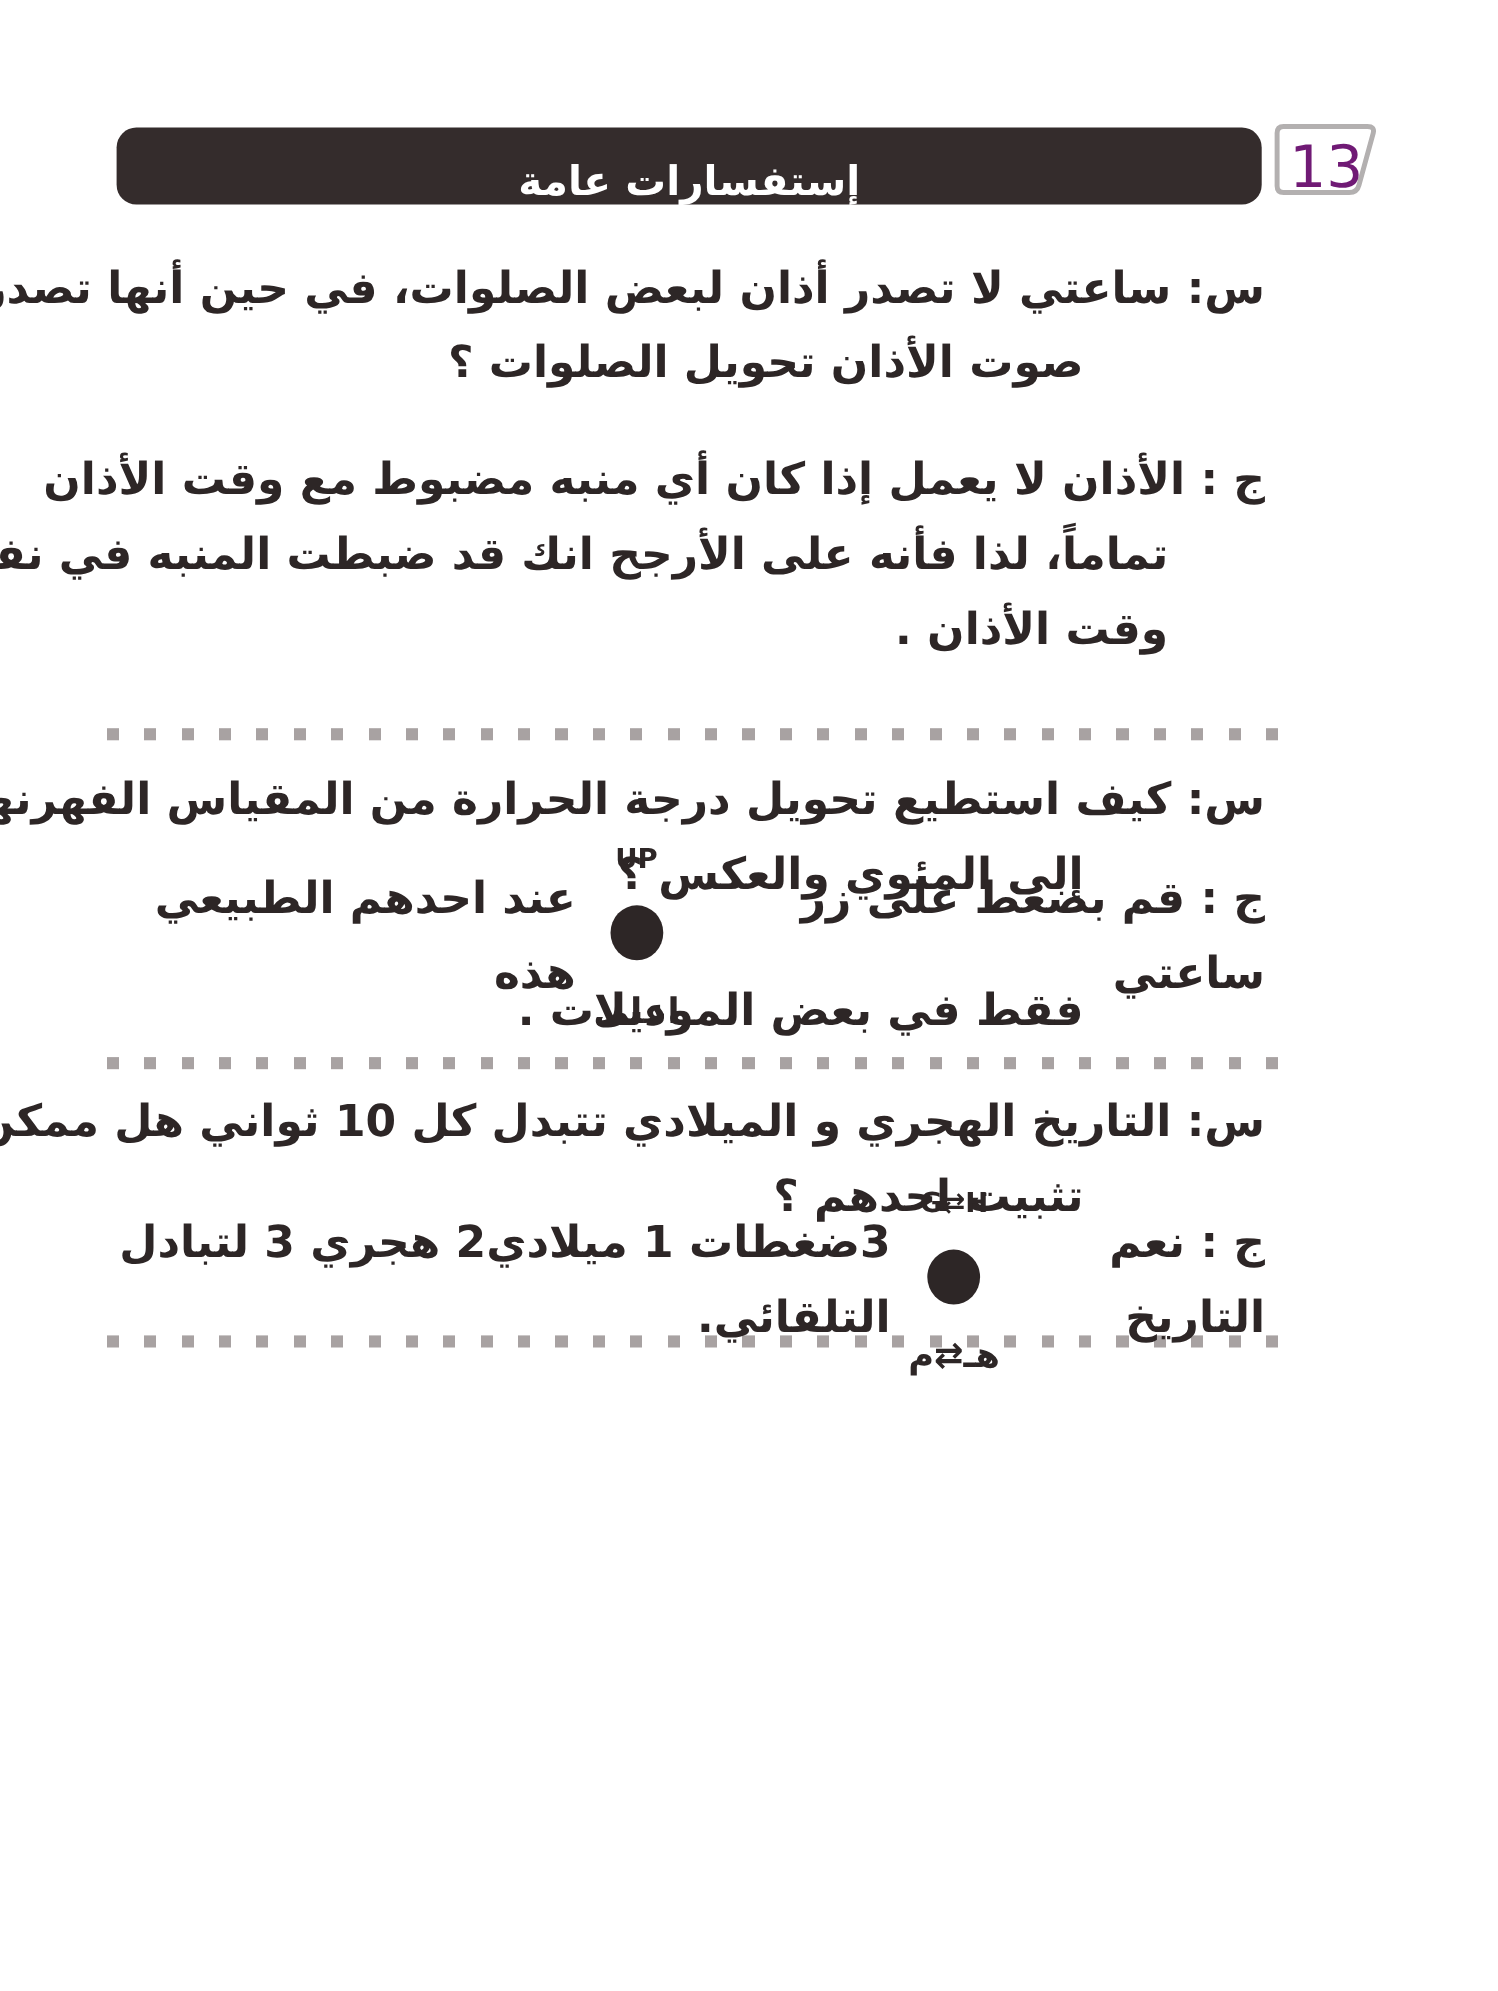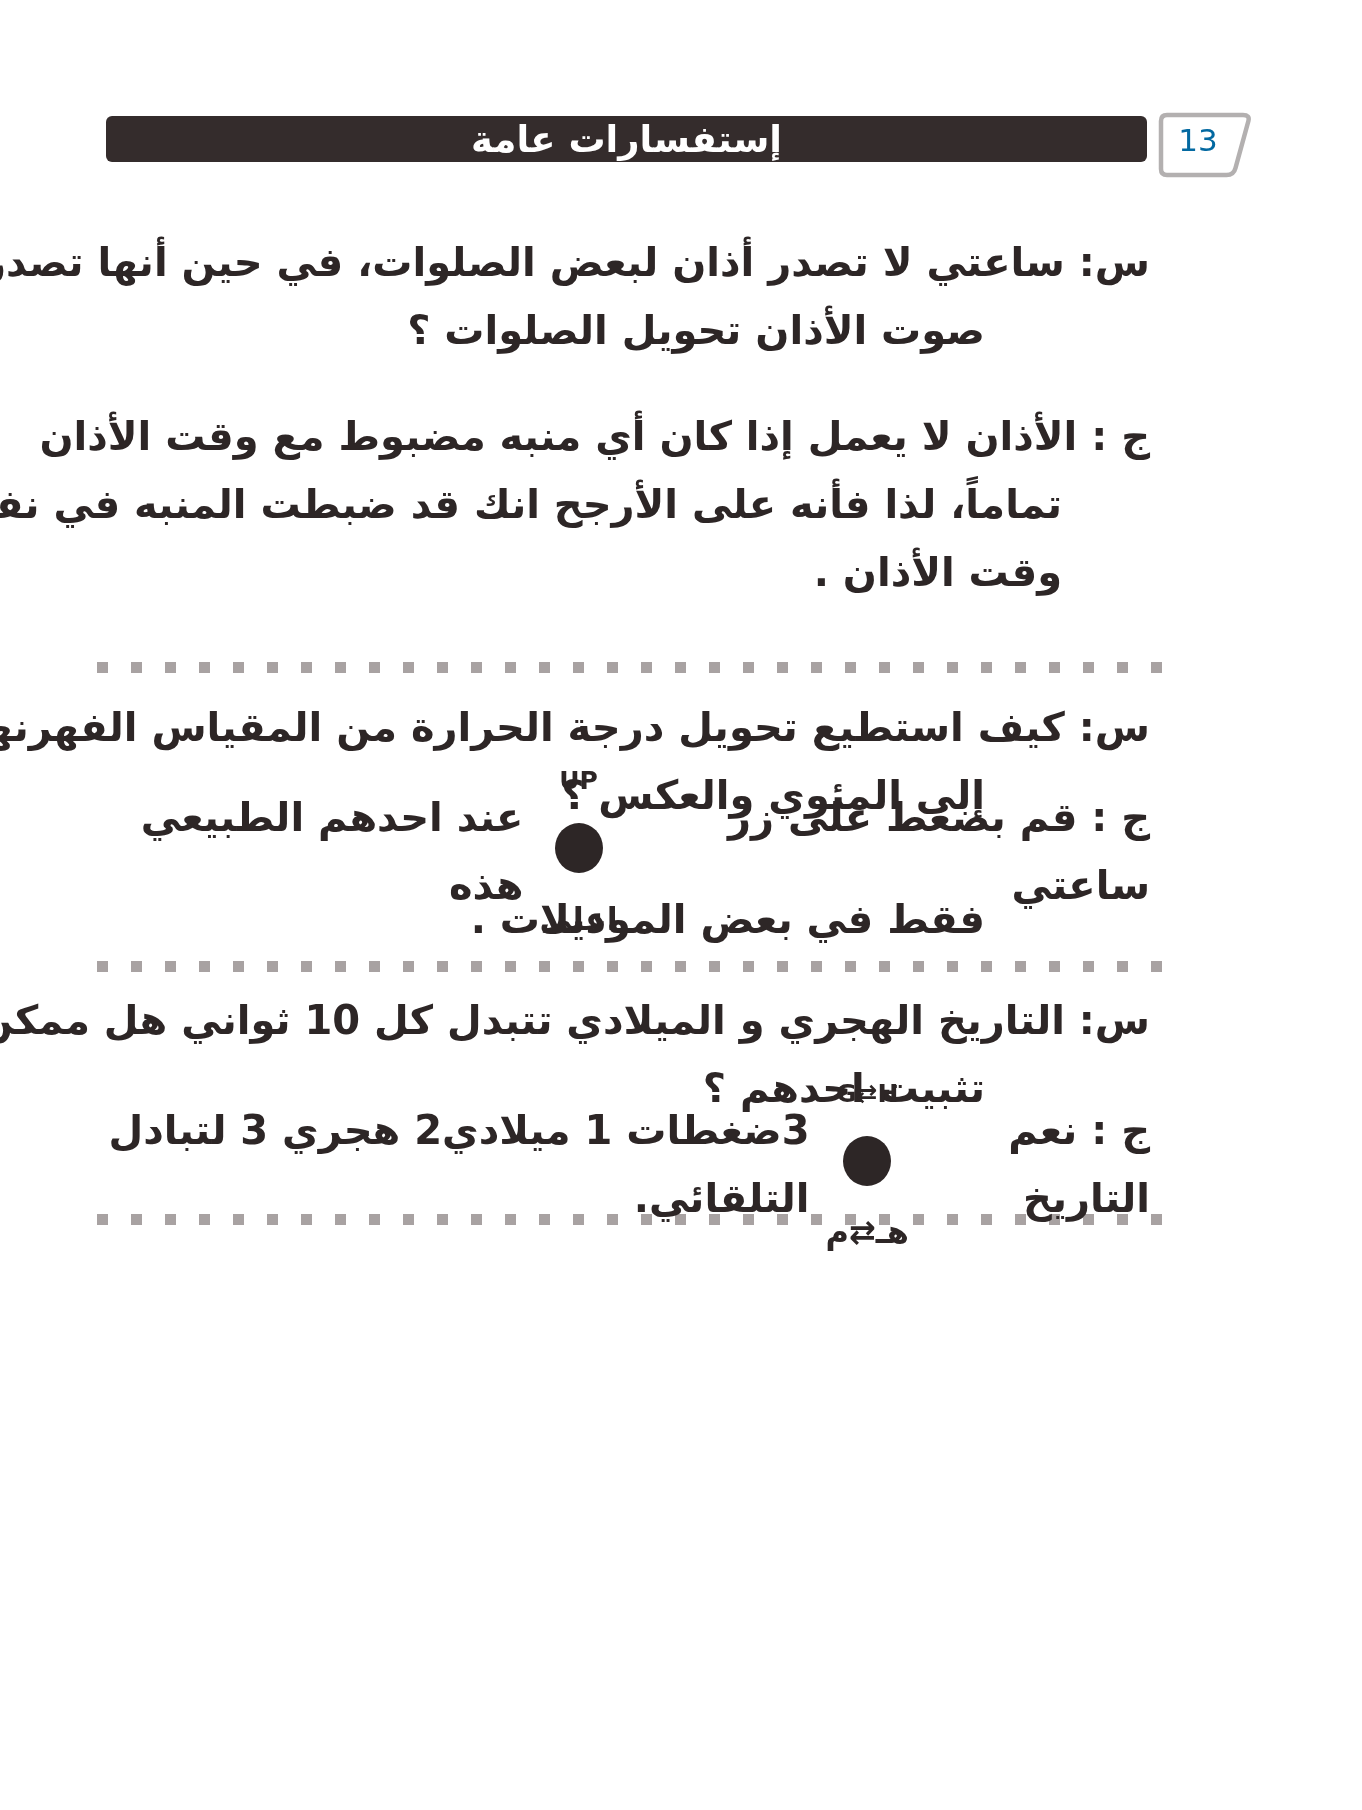--- a/index.html
+++ b/index.html
@@ -7,38 +7,38 @@
     position:relative;
     width:1362px;height:1810px;
     background:#ffffff;
     font-family:"DejaVu Sans", sans-serif;
     color:#2d2626;
     overflow:hidden;
   }
   
   .title-bar{
     position:absolute;left:106px;top:116px;
-    width:1041px;height:46px;
+    width:1041px;height:70px;
     background:#342c2c;
-    border-radius:6px;
-    display:flex;align-items:center;justify-content:center;
+    border-radius:18px;
+    display:flex;align-items:flex-end;justify-content:center;
   }
   .title-bar .title-text{
     color:#ffffff;font-size:37px;font-weight:bold;
     letter-spacing:1px;
   }
   .page-tab{
     position:absolute;left:1158px;top:112px;
     width:94px;height:66px;
   }
   .page-tab svg{display:block;}
   .page-tab .pg-num{
     position:absolute;left:14px;top:10px;width:52px;
     text-align:center;
-    font-size:31px;font-weight:normal;color:#0369a1;
+    font-size:53px;font-weight:normal;color:#701a75;
     font-family:"DejaVu Sans", sans-serif;
   }
   
   .content{
     position:absolute;left:100px;top:172px;width:1050px;
     direction:rtl;text-align:right;
     font-weight:bold;font-size:40px;line-height:68px;
   }
   .line{white-space:nowrap;}
   .indent-a{padding-right:165px;}

